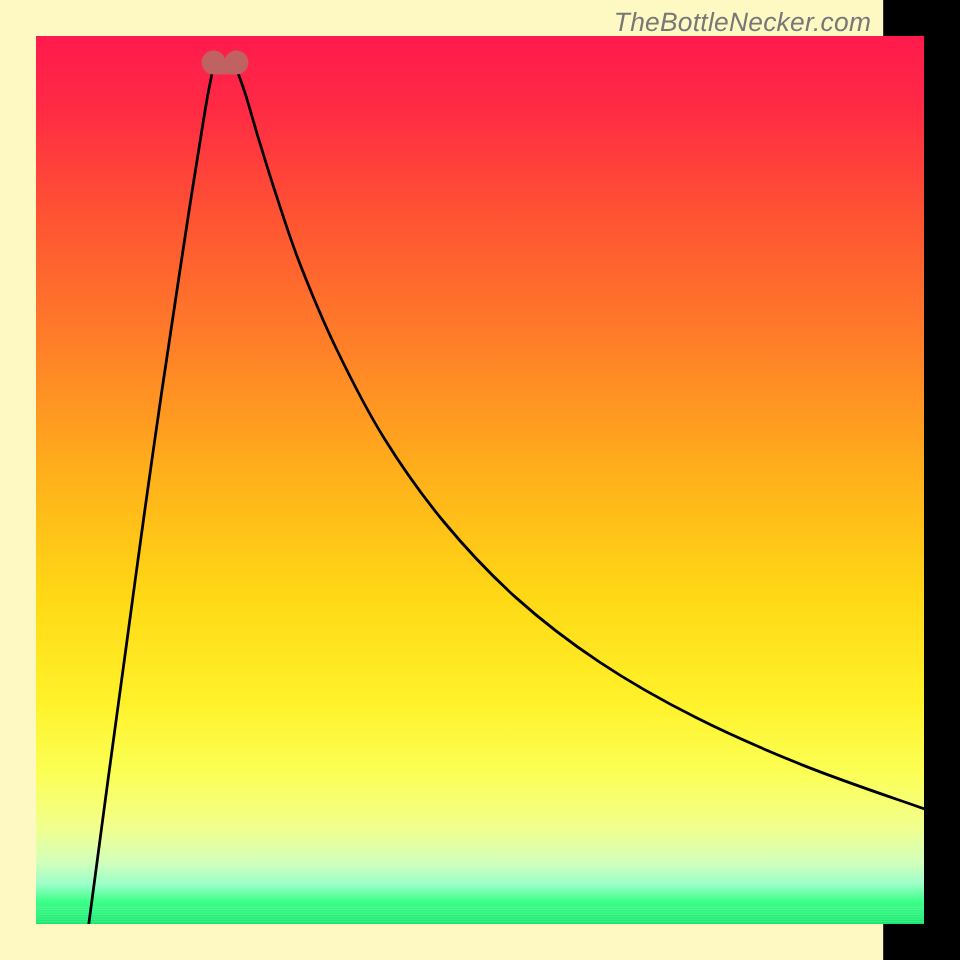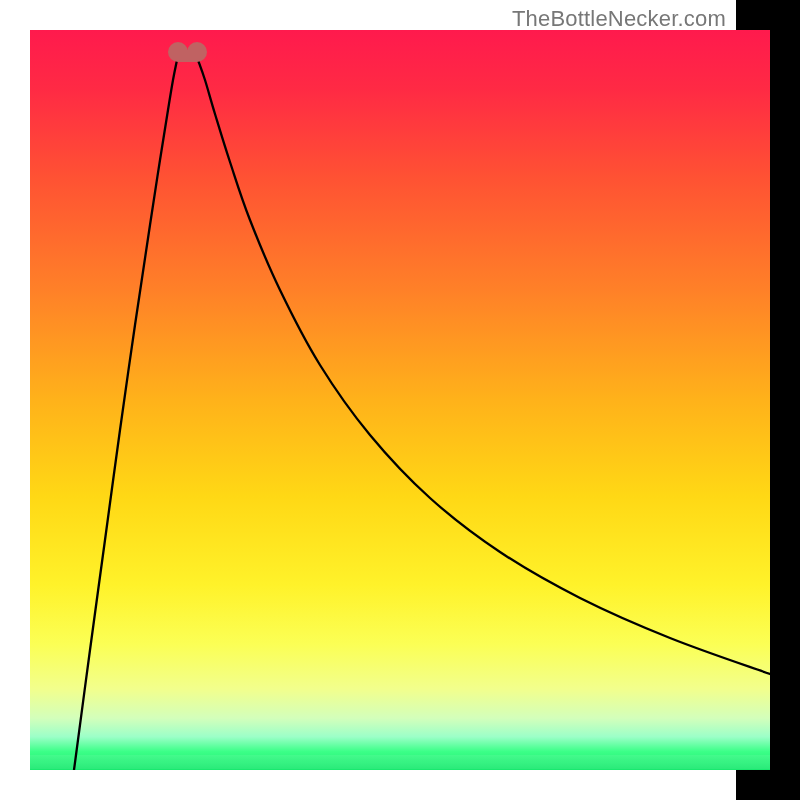--- a/index.html
+++ b/index.html
@@ -10,21 +10,22 @@
     overflow: hidden;
     background: #000;
     font-family: Arial, Helvetica, sans-serif;
   }
   .frame {
     position: absolute;
     left: 0;
     top: 0;
     width: 736px;
     height: 800px;
-    background: #ffffff;
+    background: #fef9c3;
+    font-style: italic;
   }
   .plot {
     position: absolute;
     left: 30px;
     top: 30px;
     width: 740px;
     height: 740px;
   }
   .watermark {
     position: absolute;

